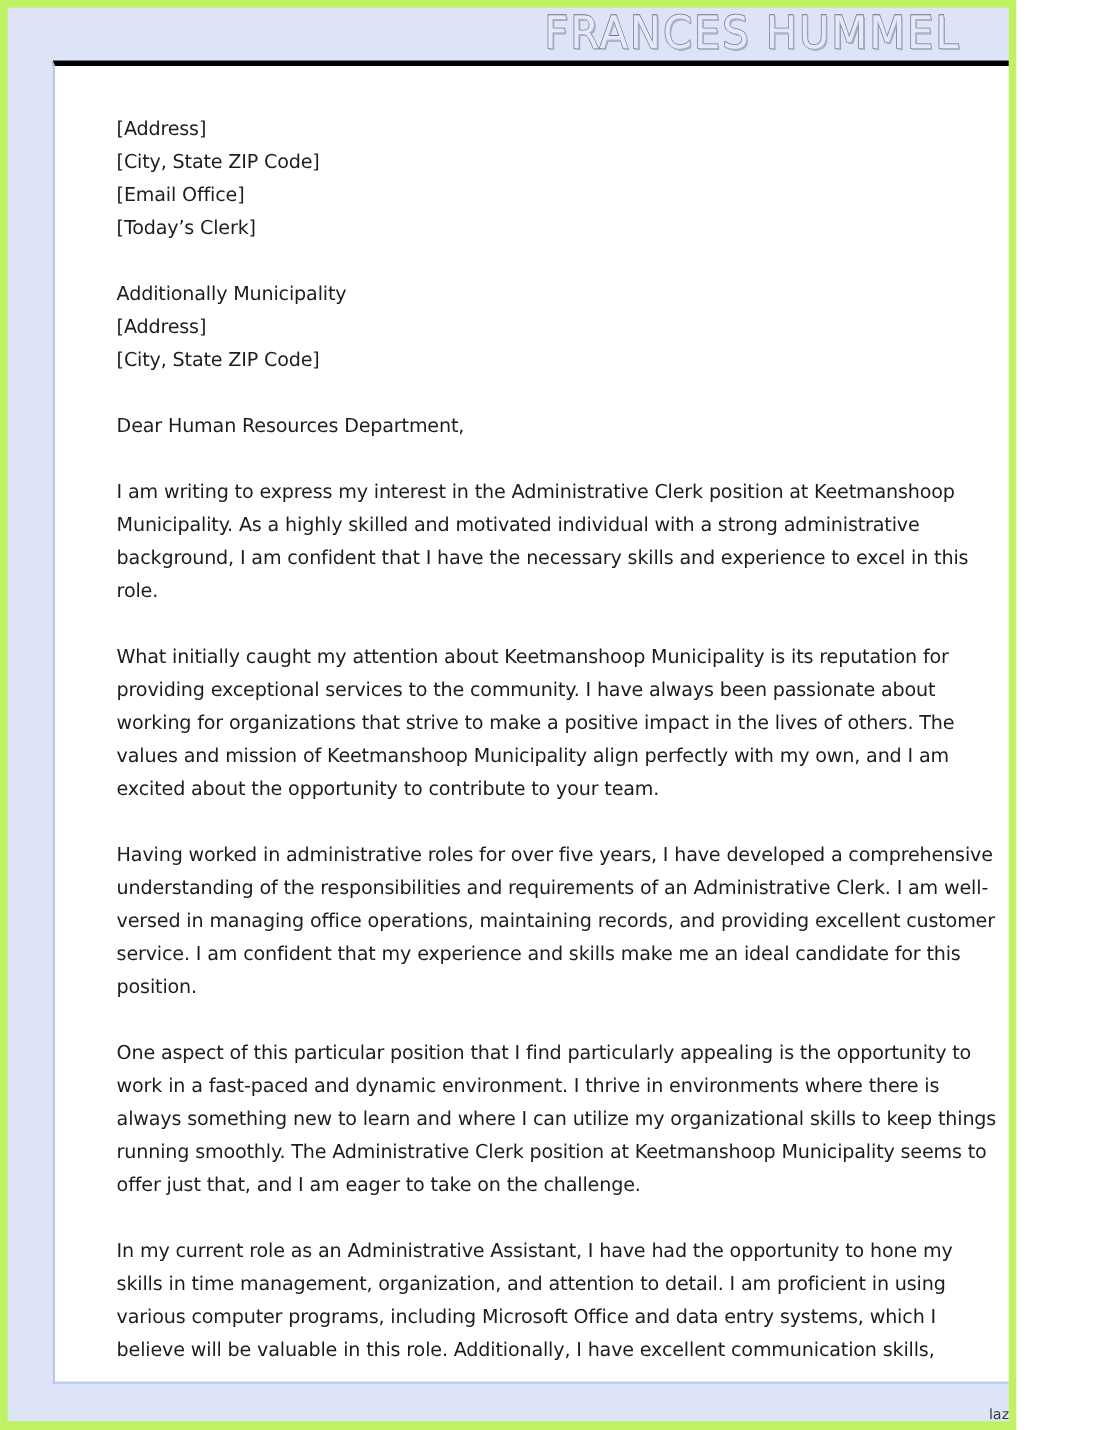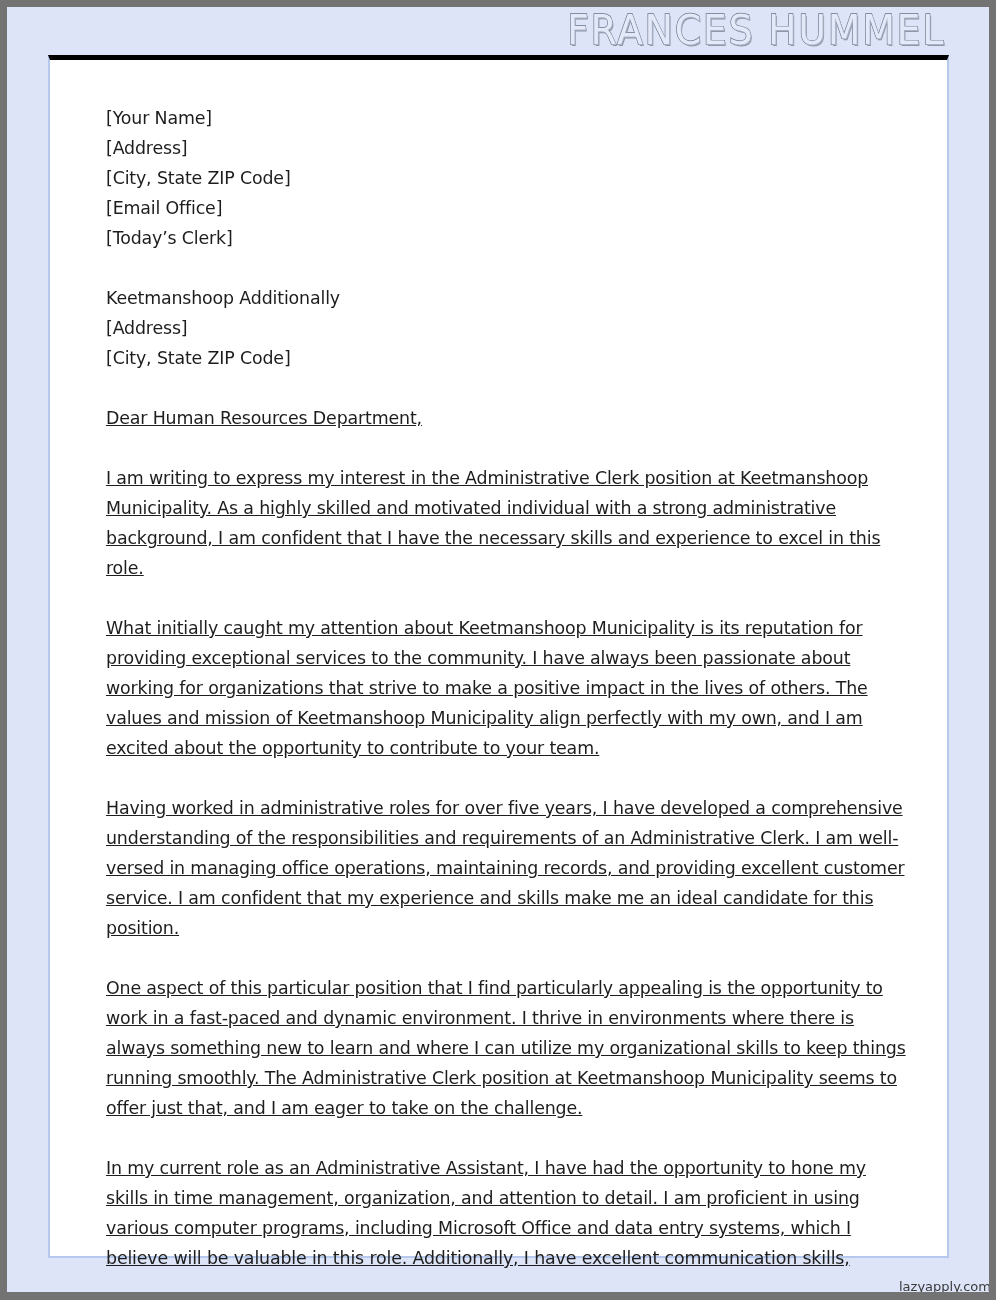--- a/index.html
+++ b/index.html
@@ -11,24 +11,24 @@
     width: 996px;
     height: 1300px;
     overflow: hidden;
     background: #ffffff;
     font-family: "DejaVu Sans", sans-serif;
   }
 
   
   .doc-frame {
     position: relative;
-    width: 996px;
+    width: 924px;
     height: 1300px;
     box-sizing: border-box;
-    background: #737373;
+    background: #bef264;
     padding: 7px 7px 8px 7px;
   }
 
   
   .canvas {
     position: relative;
     width: 100%;
     height: 100%;
     box-sizing: border-box;
     background: #dde4f8;
@@ -95,21 +95,20 @@
   .letter-body .addr-line {
     display: block;
     white-space: nowrap;
   }
   .block-gap {
     height: 30px;
   }
   .letter-para {
     margin: 0;
     text-align: left;
-    text-decoration: underline;
   }
 
   
   .watermark {
     position: absolute;
     left: 892px;
     top: 1244px;
     font-family: "DejaVu Sans", sans-serif;
     font-size: 13px;
     line-height: 16px;
@@ -126,31 +125,30 @@
 
     <div class="letterhead">
       <div class="letterhead-name">FRANCES HUMMEL</div>
     </div>
 
     <div class="page-sheet"></div>
 
     <div class="letter-body">
 
       <div>
-        <span class="addr-line">[Your Name]</span>
         <span class="addr-line">[Address]</span>
         <span class="addr-line">[City, State ZIP Code]</span>
         <span class="addr-line">[Email Office]</span>
         <span class="addr-line">[Today’s Clerk]</span>
       </div>
 
       <div class="block-gap"></div>
 
       <div>
-        <span class="addr-line">Keetmanshoop Additionally</span>
+        <span class="addr-line">Additionally Municipality</span>
         <span class="addr-line">[Address]</span>
         <span class="addr-line">[City, State ZIP Code]</span>
       </div>
 
       <div class="block-gap"></div>
 
       <p class="letter-para">Dear Human Resources Department,</p>
 
       <div class="block-gap"></div>
 

